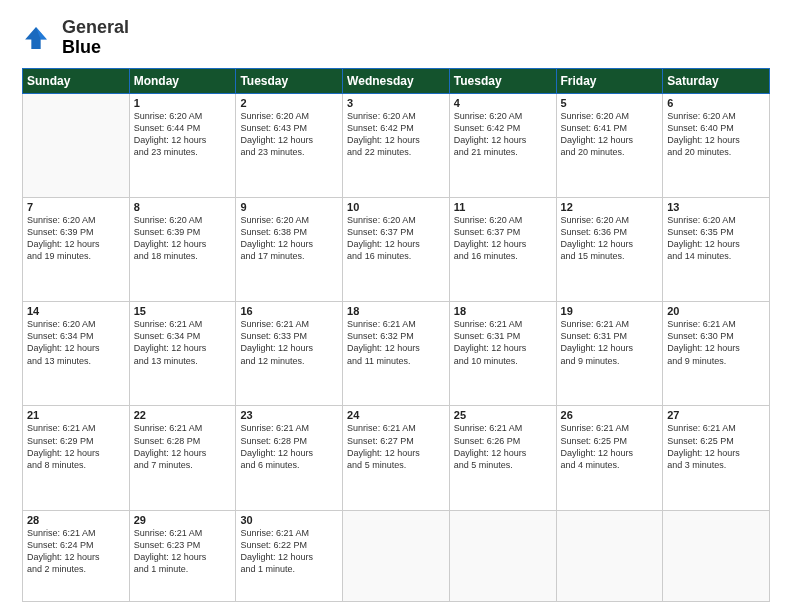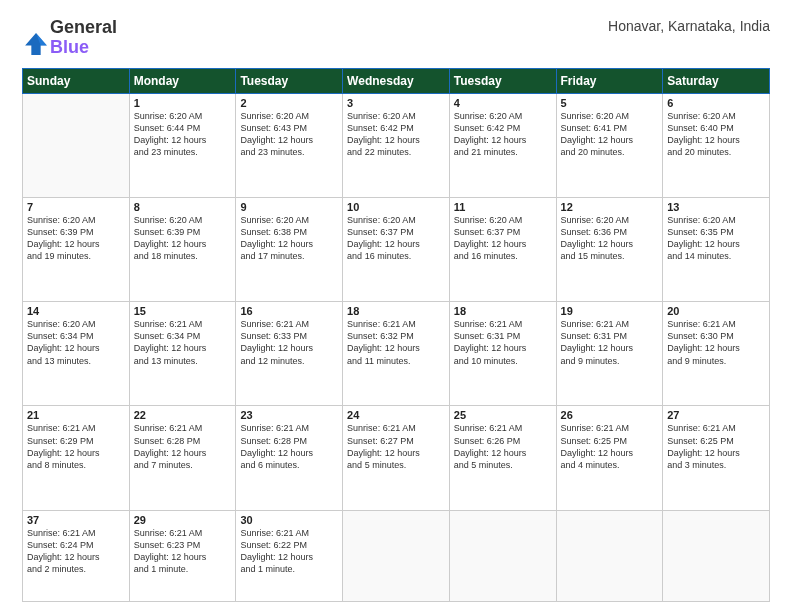--- a/index.html
+++ b/index.html
@@ -18,30 +18,30 @@
       flex-direction: column;
     }
     .header {
       display: flex;
       align-items: flex-start;
       justify-content: space-between;
       margin-bottom: 10px;
     }
     .logo {
       display: flex;
-      align-items: flex-end;
-      gap: 0;
+      align-items: center;
+      gap: 12px;
     }
     .logo-text {
       font-size: 18px;
       font-weight: bold;
       line-height: 1.1;
     }
     .logo-text .general { color: #333; }
-    .logo-text .blue { color: #8b5cf6; }
+    .logo-text .blue { color: #000000; }
     .logo-icon {
       width: 28px;
       height: 28px;
     }
     .title-block {
       text-align: right;
     }
     .title-block .month-year {
       font-size: 32px;
       font-weight: bold;
@@ -106,21 +106,20 @@
       <svg class="logo-icon" viewBox="0 0 36 36">
         <polygon points="18,4 32,20 24,20 24,32 12,32 12,20 4,20" fill="#1a6abf"></polygon>
         <polygon points="18,4 32,20 24,20" fill="#2a8aef" opacity="0.5"></polygon>
       </svg>
       <div class="logo-text">
         <span class="general">General</span><br>
         <span class="blue">Blue</span>
       </div>
     </div>
     <div class="title-block">
-      <div class="location">Honavar, Karnataka, India</div>
     </div>
   </div>
 
   <table class="calendar">
     <thead>
       <tr class="cal-header-row">
         <th>Sunday</th>
         <th>Monday</th>
         <th>Tuesday</th>
         <th>Wednesday</th>
@@ -323,21 +322,21 @@
           <td>
             <span class="day-num">27</span>
             <div class="day-info" style="white-space: pre-line;">Sunrise: 6:21 AM
 Sunset: 6:25 PM
 Daylight: 12 hours
 and 3 minutes.</div>
           </td>
         </tr>
         <tr class="cal-row-last">
           <td>
-            <span class="day-num">37</span>
+            <span class="day-num">28</span>
             <div class="day-info" style="white-space: pre-line;">Sunrise: 6:21 AM
 Sunset: 6:24 PM
 Daylight: 12 hours
 and 2 minutes.</div>
           </td>
           <td>
             <span class="day-num">29</span>
             <div class="day-info" style="white-space: pre-line;">Sunrise: 6:21 AM
 Sunset: 6:23 PM
 Daylight: 12 hours

